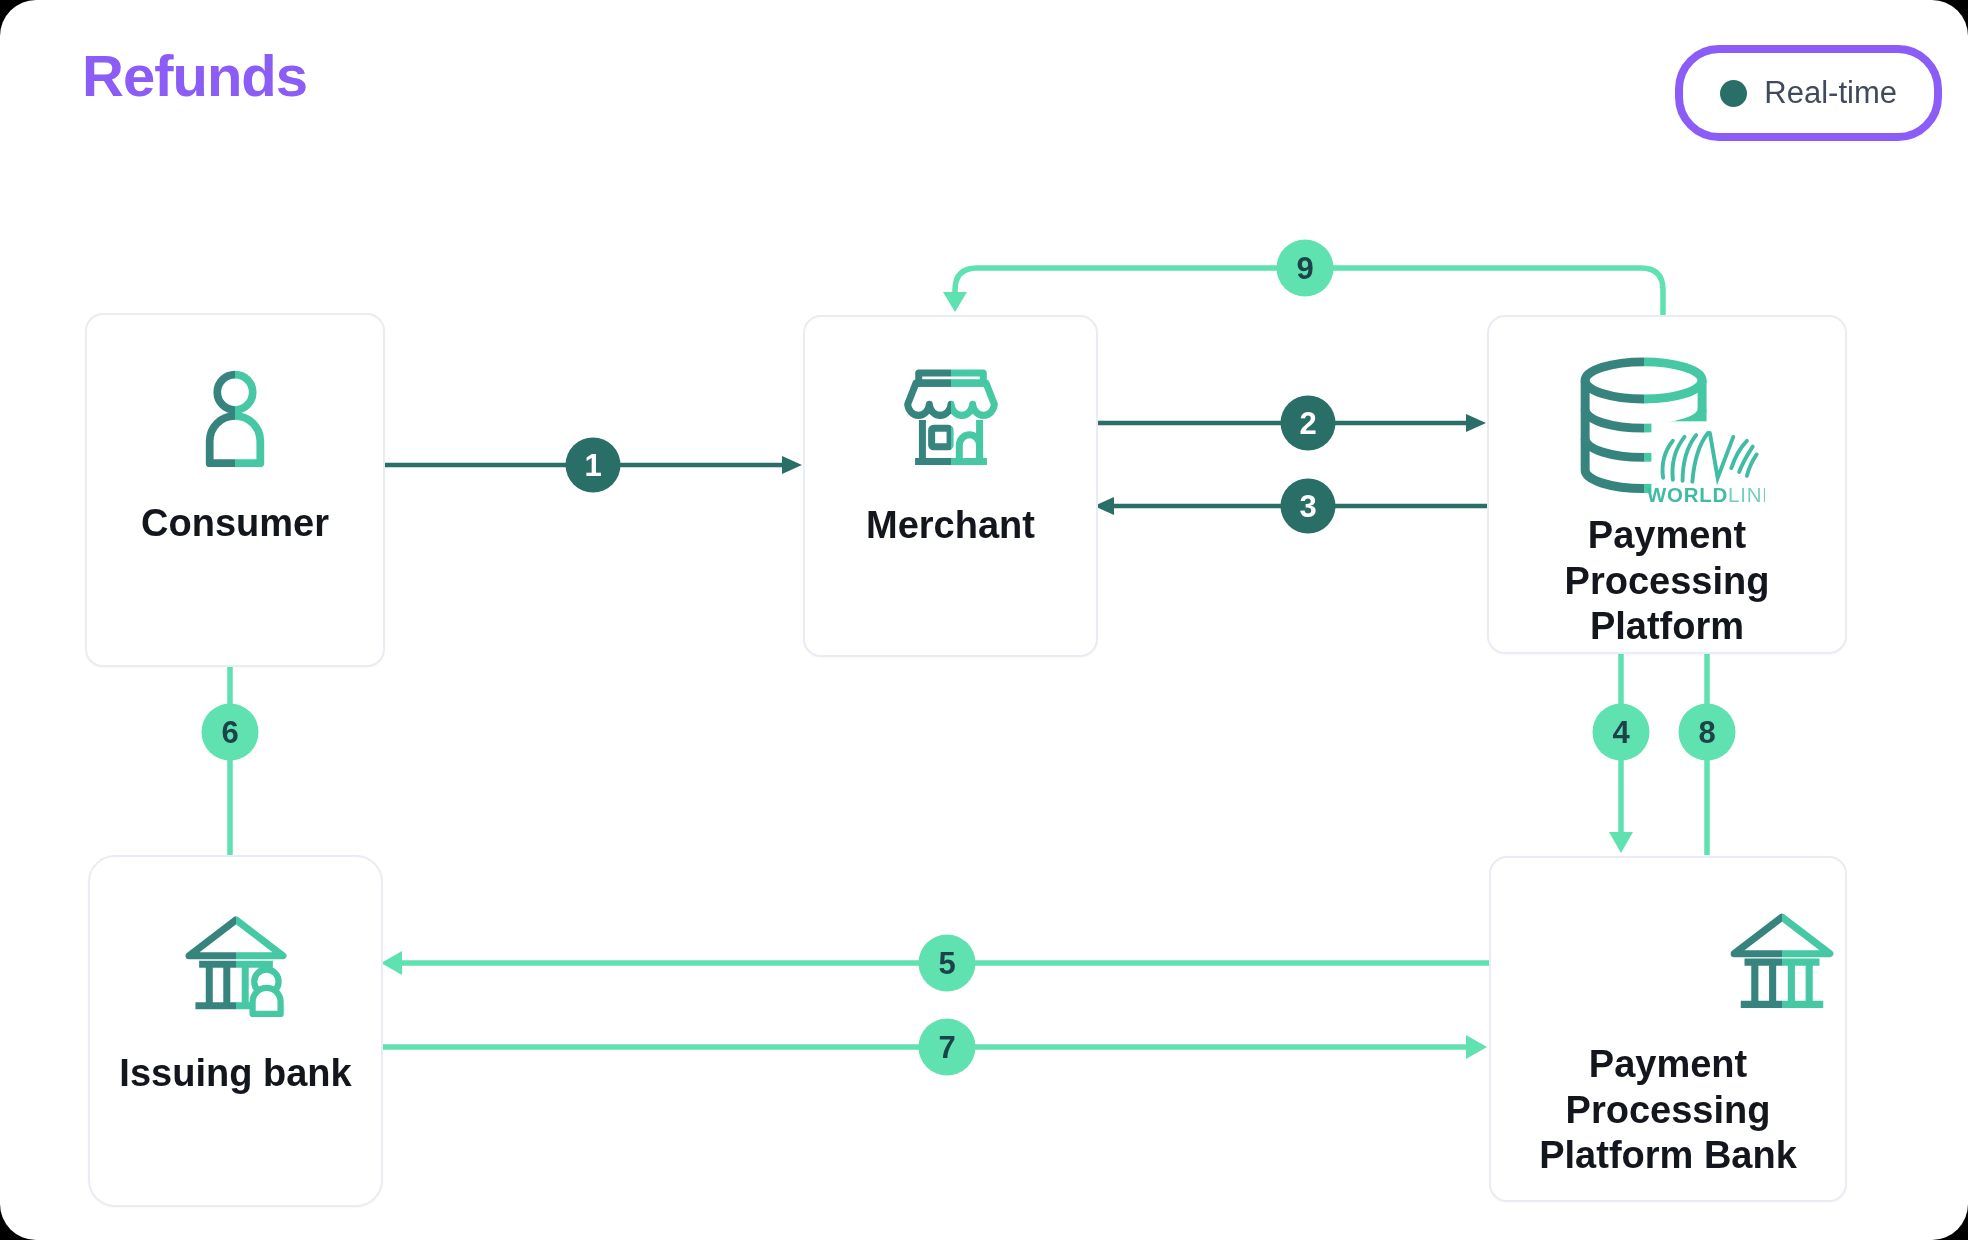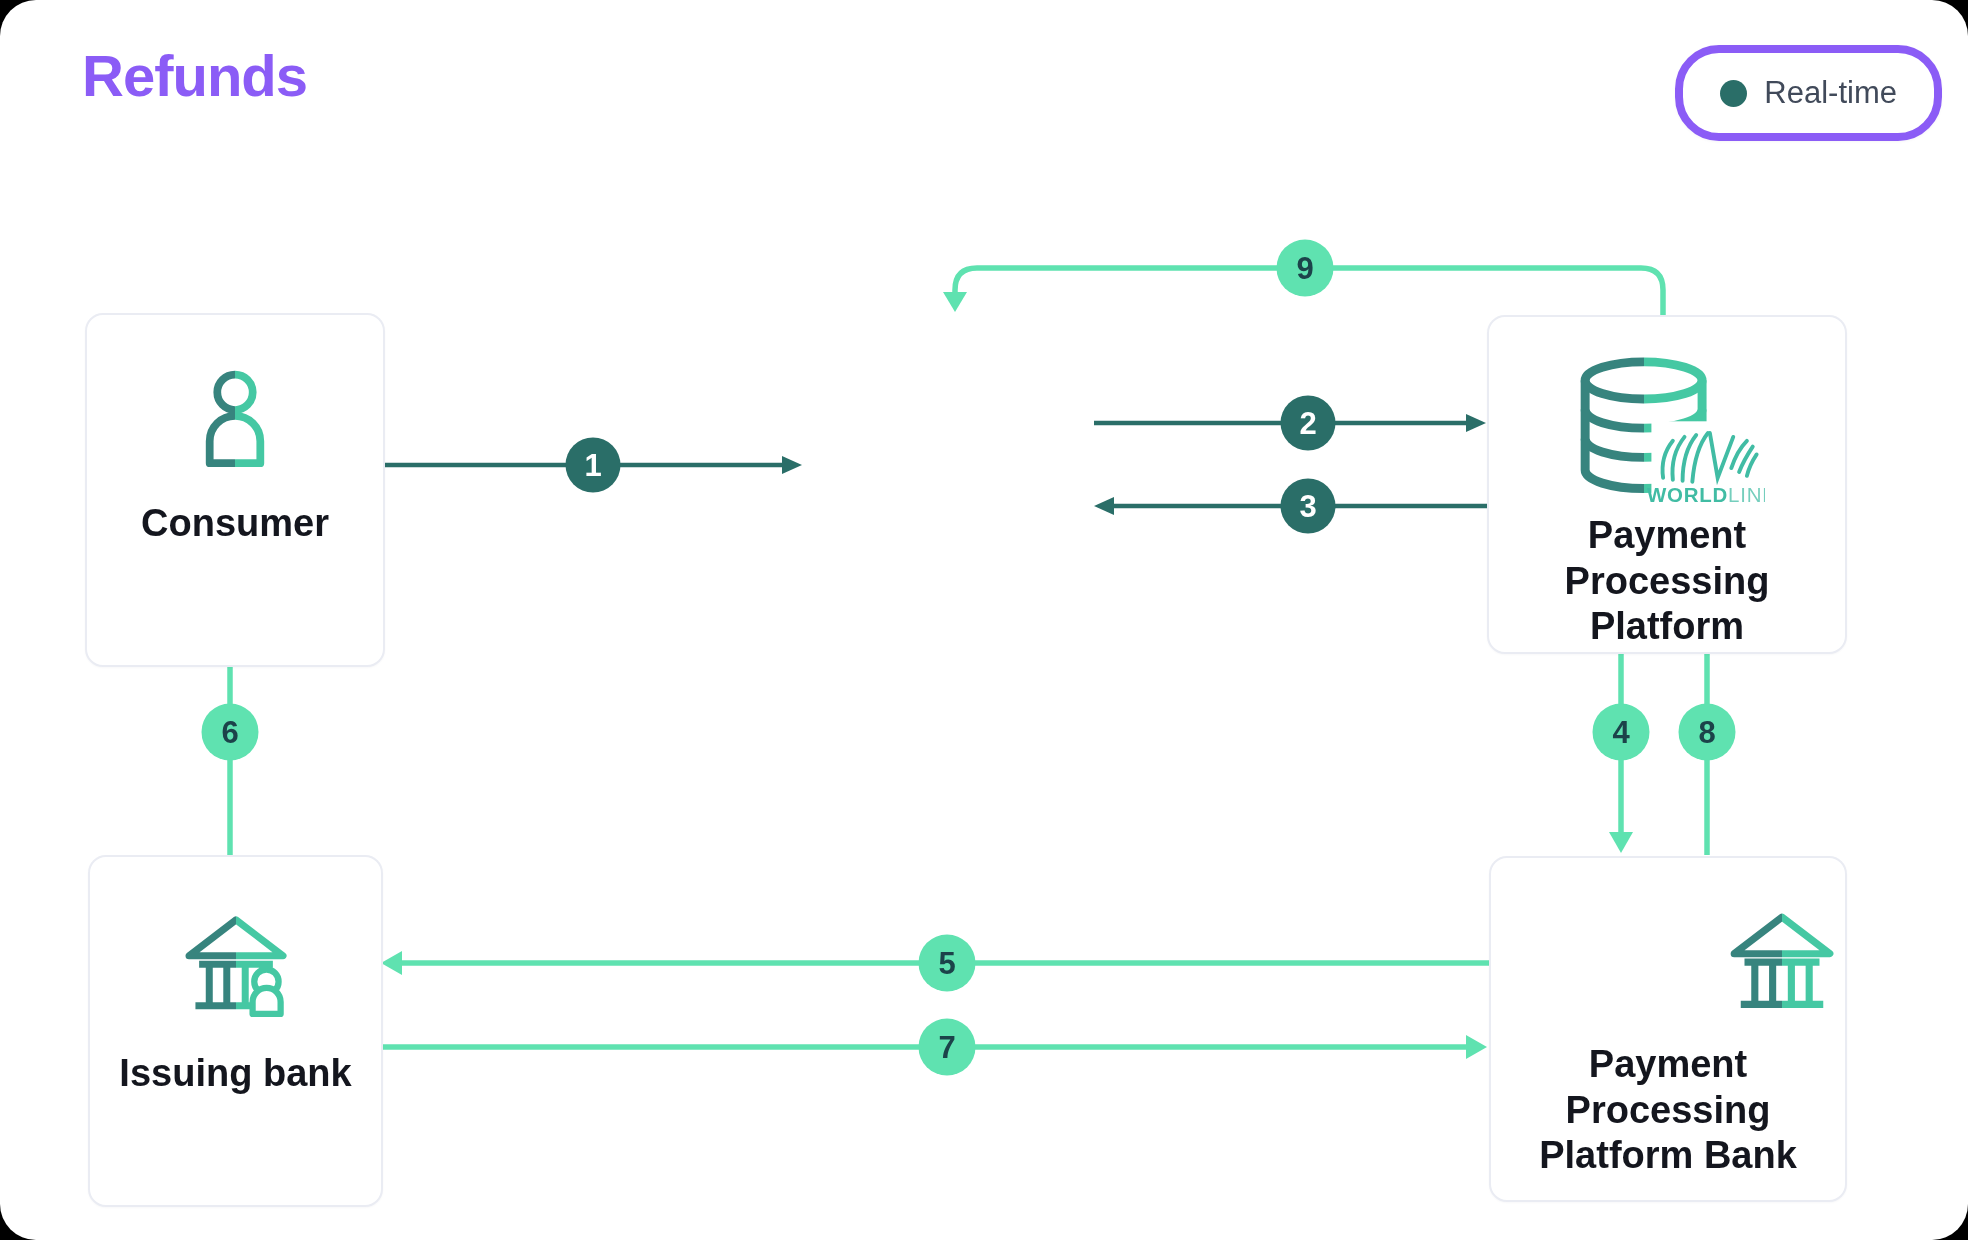--- a/index.html
+++ b/index.html
@@ -25,21 +25,21 @@
       box-shadow:0 1px 2px rgba(26,34,64,.03);display:flex;flex-direction:column;
       align-items:center;}
   .node-label{font-size:38px;font-weight:700;color:#14161e;text-align:center;
       line-height:1.2;padding:0 18px;}
   #node-consumer{left:85px;top:313px;width:296px;height:298px;padding-top:52px;}
   #node-consumer .node-label{margin-top:26px;}
   #node-merchant{left:803px;top:315px;width:291px;height:294px;padding-top:44px;}
   #node-merchant .node-label{margin-top:24px;}
   #node-platform{left:1487px;top:315px;width:356px;height:295px;padding-top:40px;}
   #node-platform .node-label{margin-top:4px;}
-  #node-issuing-bank{left:88px;top:855px;width:291px;height:298px;padding-top:50px;}
+  #node-issuing-bank{left:88px;top:855px;width:291px;height:298px;padding-top:50px;border-radius:27px;}
   #node-issuing-bank .node-label{margin-top:26px;}
   #node-platform-bank{left:1489px;top:856px;width:354px;height:296px;padding-top:46px;align-items:flex-end;}
   #node-platform-bank .node-label{margin-top:18px;}
 
   .icon-wrap{flex:0 0 auto;line-height:0;}
 
   
   .connectors{position:absolute;left:0;top:0;pointer-events:none;}
 
   
@@ -119,20 +119,34 @@
   <div class="node" id="node-consumer">
     <div class="icon-wrap">
       <svg width="108" height="108" viewBox="0 0 64 64" fill="none" stroke="url(#grad64)" stroke-width="4.6">
         <circle cx="32" cy="15" r="10.5"></circle>
         <path d="M17 57 V44 a15 15 0 0 1 30 0 V57 Z" stroke-linejoin="round"></path>
       </svg>
     </div>
     <div class="node-label">Consumer</div>
   </div>
 
+  <div class="node" id="node-merchant">
+    <div class="icon-wrap">
+      <svg width="118" height="118" viewBox="0 0 64 64" fill="none" stroke="url(#grad64)" stroke-width="3.8">
+        <path d="M14.5 6.5 H49.5 V12 H14.5 Z" stroke-linejoin="round"></path>
+        <path d="M13 12 H51 L55.5 23.5 A5.9 6.6 0 0 1 43.75 23.5 A5.9 6.6 0 0 1 32 23.5 A5.9 6.6 0 0 1 20.25 23.5 A5.9 6.6 0 0 1 8.5 23.5 Z" stroke-linejoin="round"></path>
+        <path d="M16.5 32 V54.5"></path>
+          <path d="M47.5 32 V54.5"></path>
+        <path d="M12.5 54.5 H51.5"></path>
+        <rect x="21.5" y="36.5" width="10" height="10" rx="1"></rect>
+        <path d="M36.5 54.5 V46 A5.5 6 0 0 1 47.5 46 V54.5"></path>
+      </svg>
+    </div>
+    <div class="node-label">Merchant</div>
+  </div>
 
   <div class="node" id="node-platform">
     <div class="icon-wrap">
       <svg width="196" height="152" viewBox="0 0 100 78">
         <g fill="none" stroke="url(#gradCyl)" stroke-width="4.6">
           <ellipse cx="38" cy="12" rx="30" ry="9.5"></ellipse>
           <path d="M8 12 V58"></path>
             <path d="M68 12 V45"></path>
           <path d="M8 27 A30 9.5 0 0 0 68 27"></path>
           <path d="M8 42 A30 9.5 0 0 0 68 42"></path>

